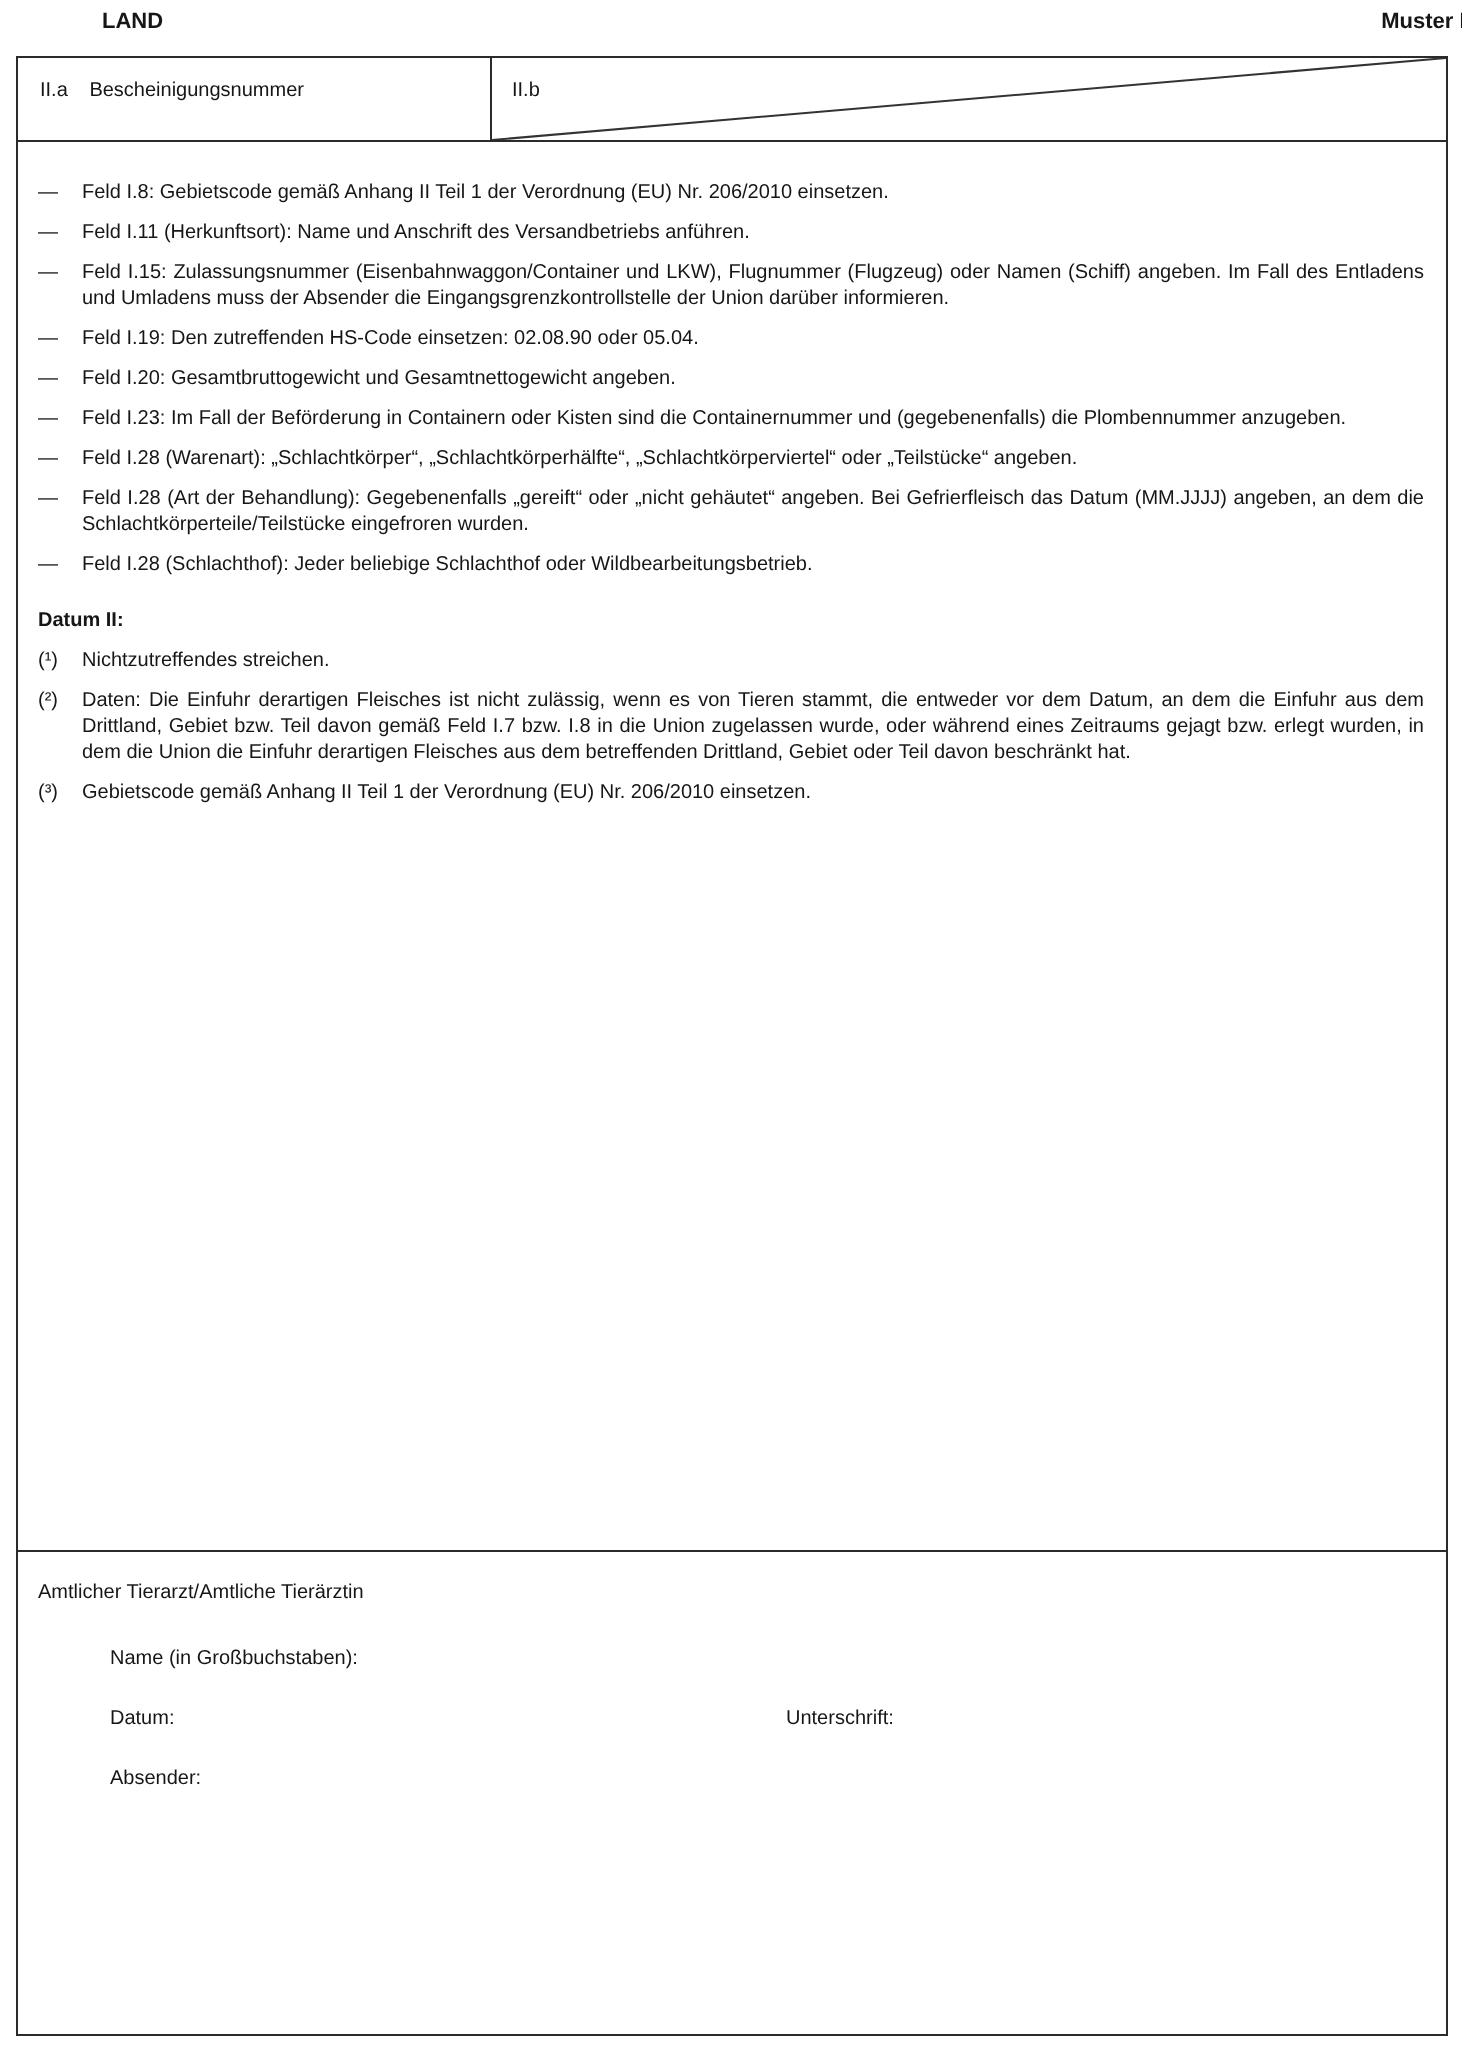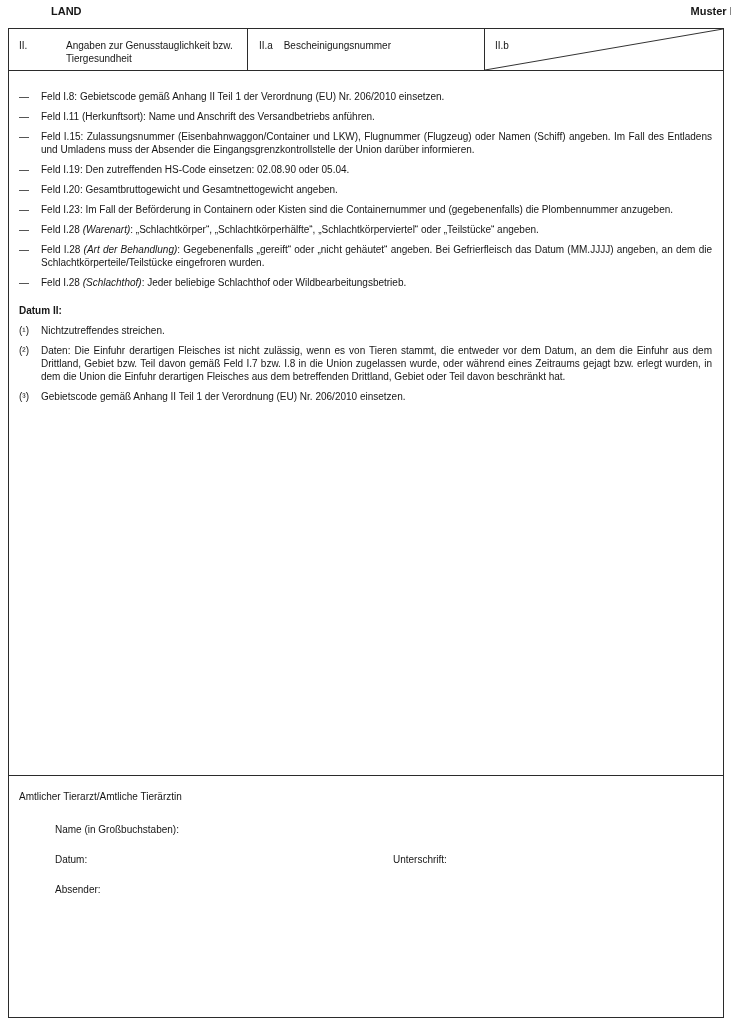--- a/index.html
+++ b/index.html
@@ -40,21 +40,21 @@
 
   
   .body { position:relative; flex:1; font-size:10px; line-height:13px; }
   .content { padding:12px 11px 0 10px; }
   .part-title { font-weight:bold; }
   .part2 { margin-top:15px; }
 
   .item, .fnitem { display:flex; margin-top:7px; }
   .dash, .fmark { flex:0 0 22px; }
   .itext, .fntext { flex:1; text-align:justify; }
-  .it { font-style:italic; }
+  .it { }
 
   
   .officer {
     position:absolute; left:0; right:0; bottom:0; height:242px;
     border-top:1px solid #2b2b2b;
     padding:14px 11px 0 10px;
     font-size:10px; line-height:13px;
   }
   .orow { display:flex; }
   .orow-1 { margin-top:20px; }
@@ -69,24 +69,20 @@
 <div class="page">
 
   <div class="topbar">
     <span>LAND</span>
     <span>Muster EQW</span>
   </div>
 
   <div class="form">
 
     <div class="header-row">
-      <div class="cell cell-1">
-        <span class="cno">II.</span>
-        <span class="clabel">Angaben zur Genusstauglichkeit bzw. Tiergesundheit</span>
-      </div>
       <div class="cell cell-2">
         <span class="cno">II.a</span>
         <span class="clabel">Bescheinigungsnummer</span>
       </div>
       <div class="cell cell-3">
         <span class="cno">II.b</span>
         <svg class="diag" viewBox="0 0 100 100" preserveAspectRatio="none" aria-hidden="true">
           <line x1="0" y1="100" x2="100" y2="0" stroke="#333" stroke-width="1" vector-effect="non-scaling-stroke"></line>
         </svg>
       </div>

